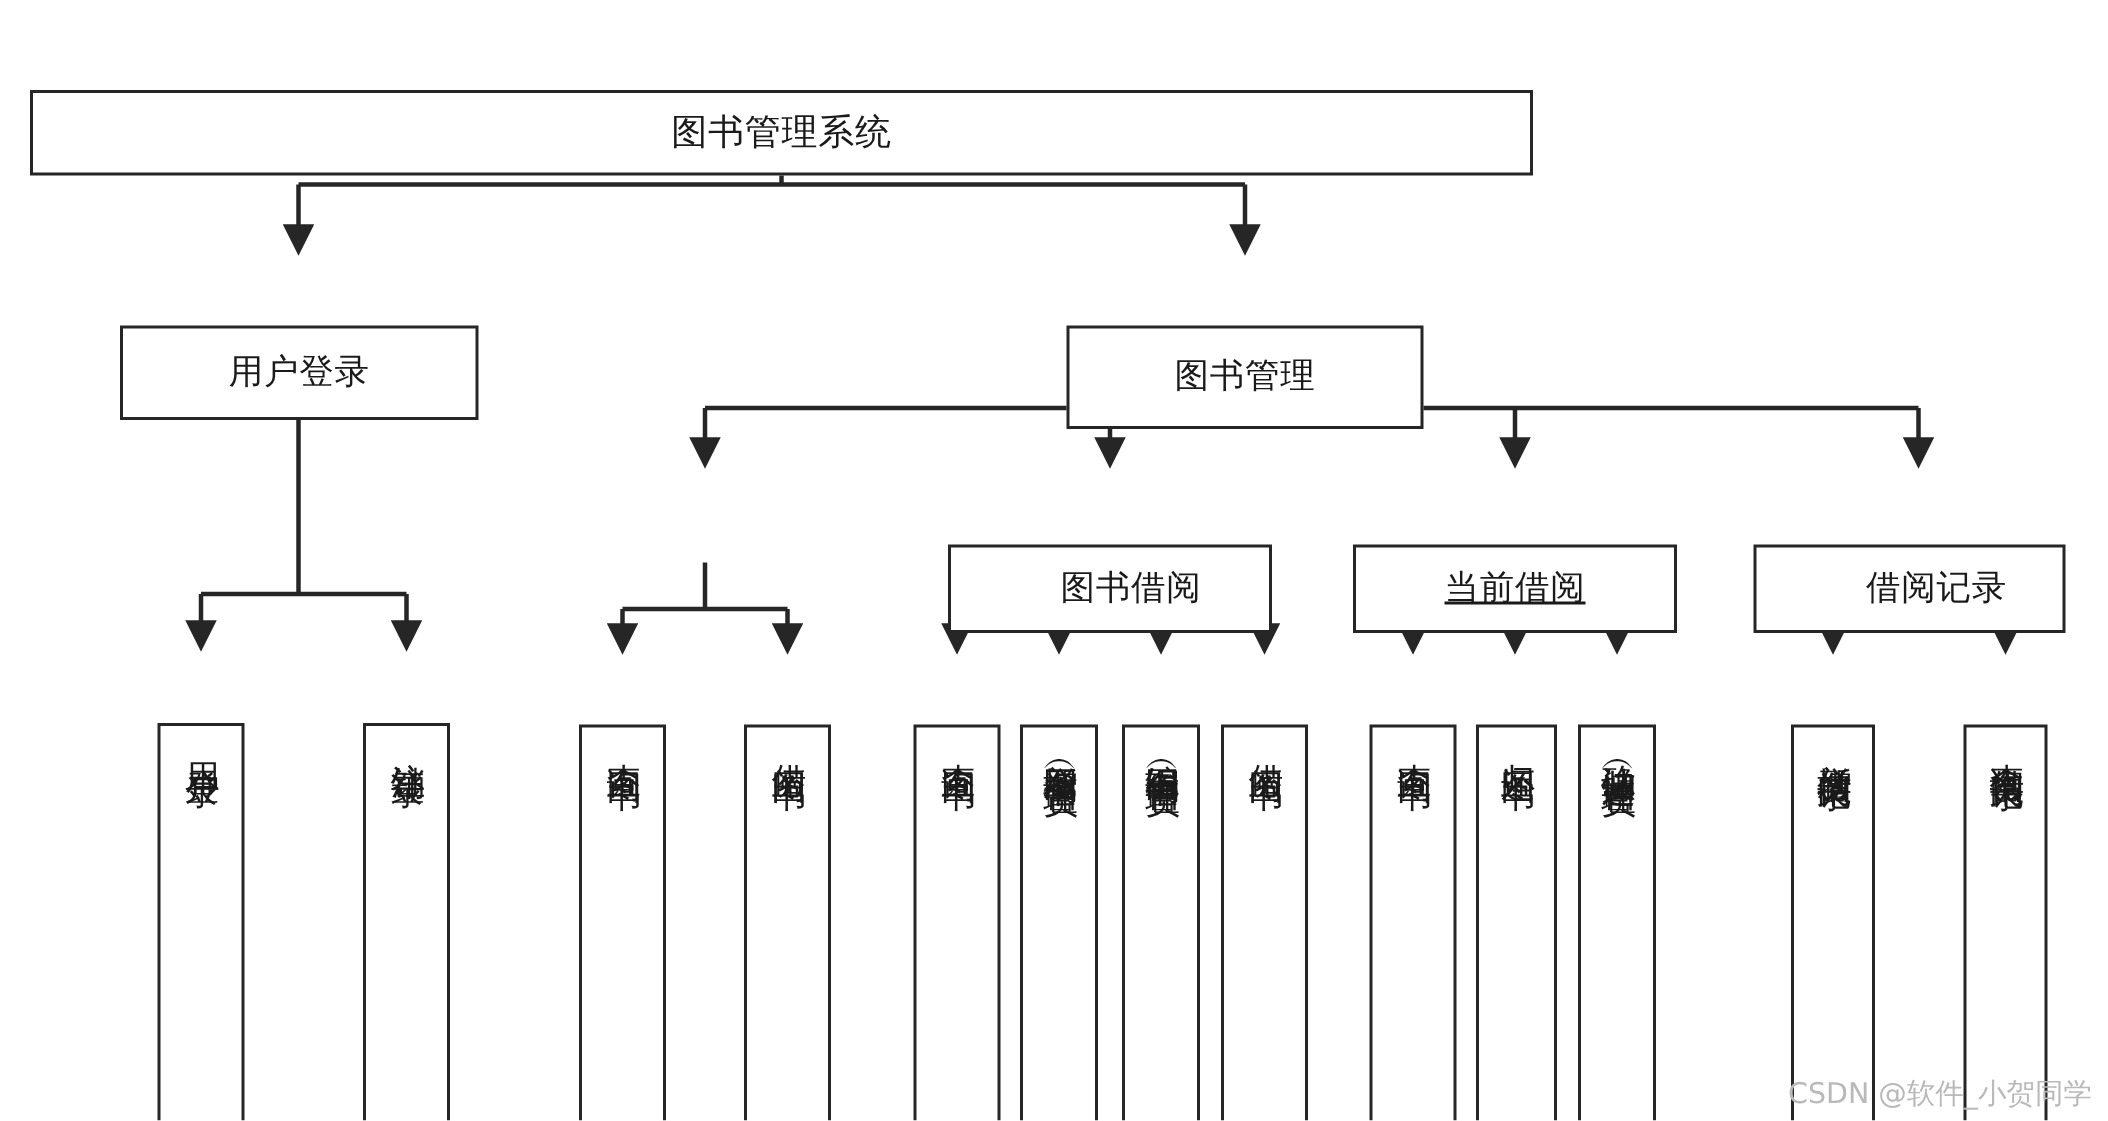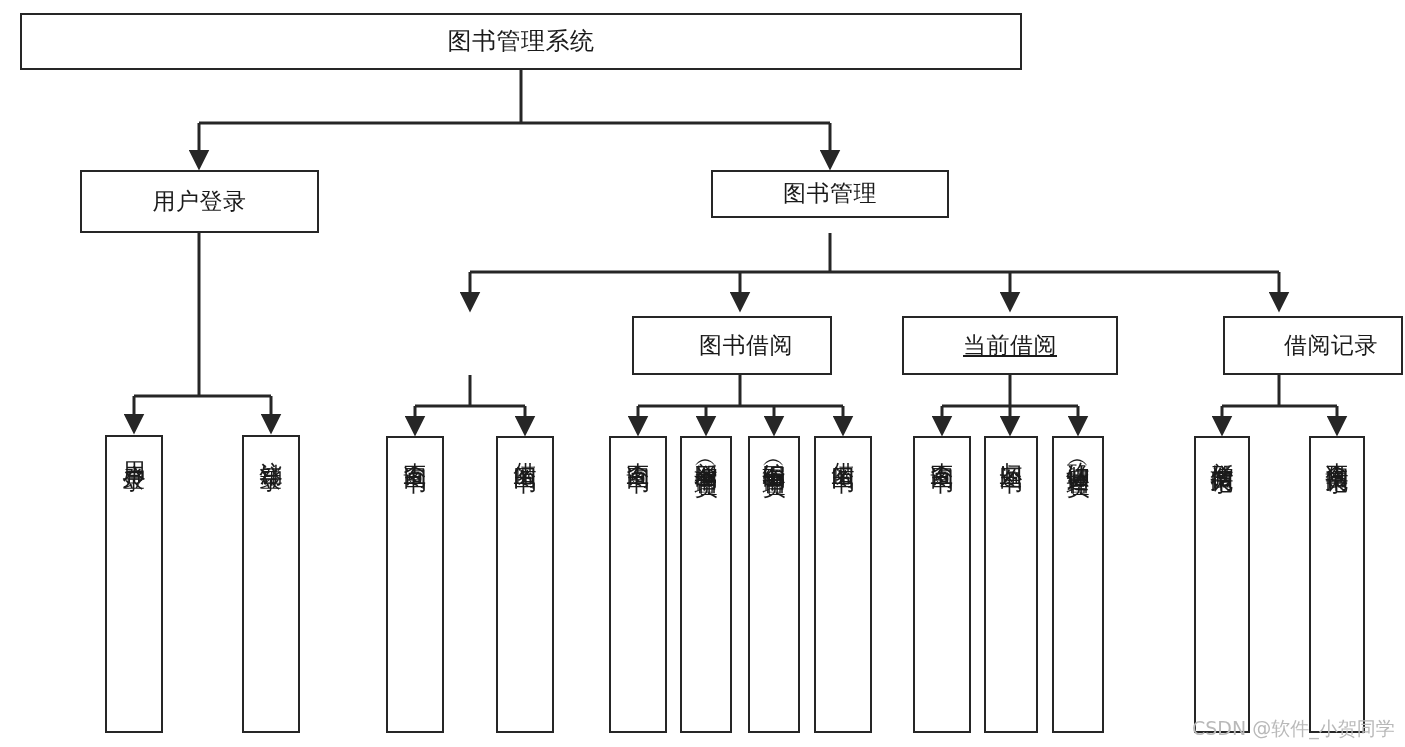--- a/index.html
+++ b/index.html
@@ -28,20 +28,21 @@
   }
   .node {
     position: absolute;
     box-sizing: border-box;
     border: 2px solid #262626;
     background: #ffffff;
     display: flex;
     align-items: center;
     justify-content: center;
     color: #1a1a1a;
+    margin-top: 47px;
   }
   .node .label {
     text-align: center;
     line-height: 1.18;
     letter-spacing: 0.5px;
     white-space: pre-wrap;
   }
   
   .node.h .label {
     font-size: 23px;
@@ -128,31 +129,31 @@
     </g>
   </svg>
 
   <div class="node h root" style="left:20px; top:13px; width:1002px; height:57px;">
     <span class="label">图书管理系统</span>
   </div>
 
   <div class="node h" style="left:80px; top:170px; width:239px; height:63px;">
     <span class="label">用户登录</span>
   </div>
-  <div class="node h" style="left:711px; top:170px; width:238px; height:48px;">
+  <div class="node h" style="left:711px; top:170px; width:238px; height:69px;">
     <span class="label">图书管理</span>
   </div>
 
-  <div class="node h" style="left:632px; top:316px; width:200px; height:59px;padding-left:28px;">
+  <div class="node h" style="left:632px; top:316px; width:216px; height:59px;padding-left:28px;">
     <span class="label">图书借阅</span>
   </div>
   <div class="node h" style="left:902px; top:316px; width:216px; height:59px;text-decoration:underline;">
     <span class="label">当前借阅</span>
   </div>
-  <div class="node h" style="left:1223px; top:316px; width:180px; height:59px;padding-left:36px;">
+  <div class="node h" style="left:1169px; top:316px; width:208px; height:59px;padding-left:36px;">
     <span class="label">借阅记录</span>
   </div>
 
   <div class="node v" style="left:105px; top:435px; width:58px; height:298px;">
     <span class="label">用户登录</span>
   </div>
   <div class="node v" style="left:242px; top:435px; width:58px; height:298px;">
     <span class="label">注销登录</span>
   </div>
 

